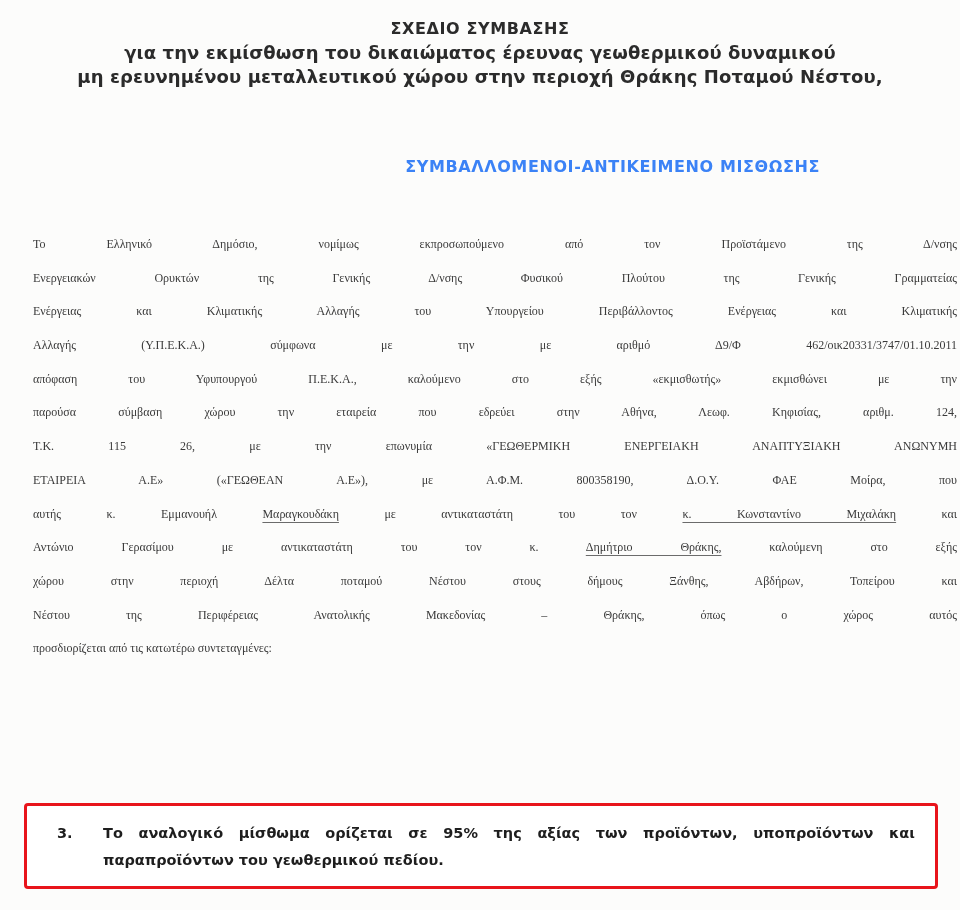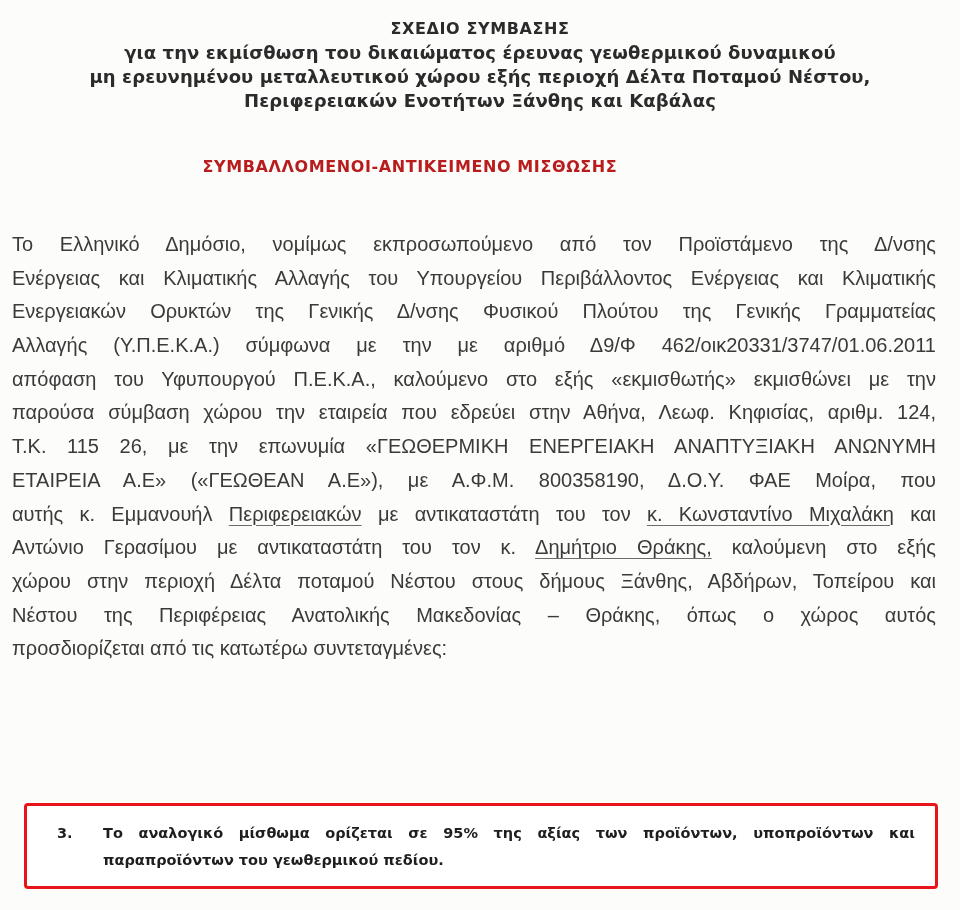--- a/index.html
+++ b/index.html
@@ -38,35 +38,35 @@
     }
     .title-main {
       font-size: 16px;
       letter-spacing: 0.6px;
     }
     .section-heading {
       position: absolute;
       left: 0;
       top: 155px;
       width: 820px;
-      text-align: center;
+      text-align: right;
       font-family: "DejaVu Sans", sans-serif;
       font-weight: bold;
       font-size: 16px;
       letter-spacing: 0.6px;
-      color: #b91c1c;
+      color: #3b82f6;
       line-height: 24px;
     }
     .body-text {
       position: absolute;
-      left: 12px;
+      left: 33px;
       top: 228px;
       width: 924px;
-      font-family: Liberation Sans, sans-serif;
-      font-size: 20px;
+      font-family: Liberation Serif, serif;
+      font-size: 12px;
       color: #3a3a3a;
     }
     .body-line {
       height: 33.7px;
       line-height: 33.7px;
       white-space: nowrap;
       text-align: justify;
       text-align-last: justify;
     }
     .body-line.last {
@@ -122,36 +122,35 @@
     }
   </style>
 </head>
 <body>
 
 <div class="page">
 
   <div class="title-block">
     <div class="title-line title-main">ΣΧΕΔΙΟ ΣΥΜΒΑΣΗΣ</div>
     <div class="title-line">για την εκμίσθωση του δικαιώματος έρευνας γεωθερμικού δυναμικού</div>
-    <div class="title-line">μη ερευνημένου μεταλλευτικού χώρου εξής περιοχή Δέλτα Ποταμού Νέστου,</div>
-    <div class="title-line">Περιφερειακών Ενοτήτων Ξάνθης και Καβάλας</div>
+    <div class="title-line">μη ερευνημένου μεταλλευτικού χώρου στην περιοχή Θράκης Ποταμού Νέστου,</div>
   </div>
 
   <div class="section-heading">ΣΥΜΒΑΛΛΟΜΕΝΟΙ-ΑΝΤΙΚΕΙΜΕΝΟ ΜΙΣΘΩΣΗΣ</div>
 
   <div class="body-text">
     <div class="body-line">Το Ελληνικό Δημόσιο, νομίμως εκπροσωπούμενο από τον Προϊστάμενο της Δ/νσης</div>
+    <div class="body-line">Ενεργειακών Ορυκτών της Γενικής Δ/νσης Φυσικού Πλούτου της Γενικής Γραμματείας</div>
     <div class="body-line">Ενέργειας και Κλιματικής Αλλαγής του Υπουργείου Περιβάλλοντος Ενέργειας και Κλιματικής</div>
-    <div class="body-line">Ενεργειακών Ορυκτών της Γενικής Δ/νσης Φυσικού Πλούτου της Γενικής Γραμματείας</div>
-    <div class="body-line">Αλλαγής (Υ.Π.Ε.Κ.Α.) σύμφωνα με την με αριθμό Δ9/Φ 462/οικ20331/3747/01.06.2011</div>
+    <div class="body-line">Αλλαγής (Υ.Π.Ε.Κ.Α.) σύμφωνα με την με αριθμό Δ9/Φ 462/οικ20331/3747/01.10.2011</div>
     <div class="body-line">απόφαση του Υφυπουργού Π.Ε.Κ.Α., καλούμενο στο εξής «εκμισθωτής» εκμισθώνει με την</div>
     <div class="body-line">παρούσα σύμβαση χώρου την εταιρεία που εδρεύει στην Αθήνα, Λεωφ. Κηφισίας, αριθμ. 124,</div>
     <div class="body-line">Τ.Κ. 115 26, με την επωνυμία «ΓΕΩΘΕΡΜΙΚΗ ΕΝΕΡΓΕΙΑΚΗ ΑΝΑΠΤΥΞΙΑΚΗ ΑΝΩΝΥΜΗ</div>
     <div class="body-line">ΕΤΑΙΡΕΙΑ Α.Ε» («ΓΕΩΘΕΑΝ Α.Ε»), με Α.Φ.Μ. 800358190, Δ.Ο.Υ. ΦΑΕ Μοίρα, που</div>
-    <div class="body-line">αυτής κ. Εμμανουήλ <span class="ul">Περιφερειακών</span> με αντικαταστάτη του τον <span class="ul">κ. Κωνσταντίνο Μιχαλάκη</span> και</div>
+    <div class="body-line">αυτής κ. Εμμανουήλ <span class="ul">Μαραγκουδάκη</span> με αντικαταστάτη του τον <span class="ul">κ. Κωνσταντίνο Μιχαλάκη</span> και</div>
     <div class="body-line">Αντώνιο Γερασίμου με αντικαταστάτη του τον κ. <span class="ul">Δημήτριο Θράκης,</span> καλούμενη στο εξής</div>
     <div class="body-line">χώρου στην περιοχή Δέλτα ποταμού Νέστου στους δήμους Ξάνθης, Αβδήρων, Τοπείρου και</div>
     <div class="body-line">Νέστου της Περιφέρειας Ανατολικής Μακεδονίας – Θράκης, όπως ο χώρος αυτός</div>
     <div class="body-line last">προσδιορίζεται από τις κατωτέρω συντεταγμένες:</div>
   </div>
 
   <div class="highlight-box" style="border-color: rgb(232, 20, 27);">
     <div class="clause">
       <div class="clause-line first">
         <span class="clause-num">3.</span>

